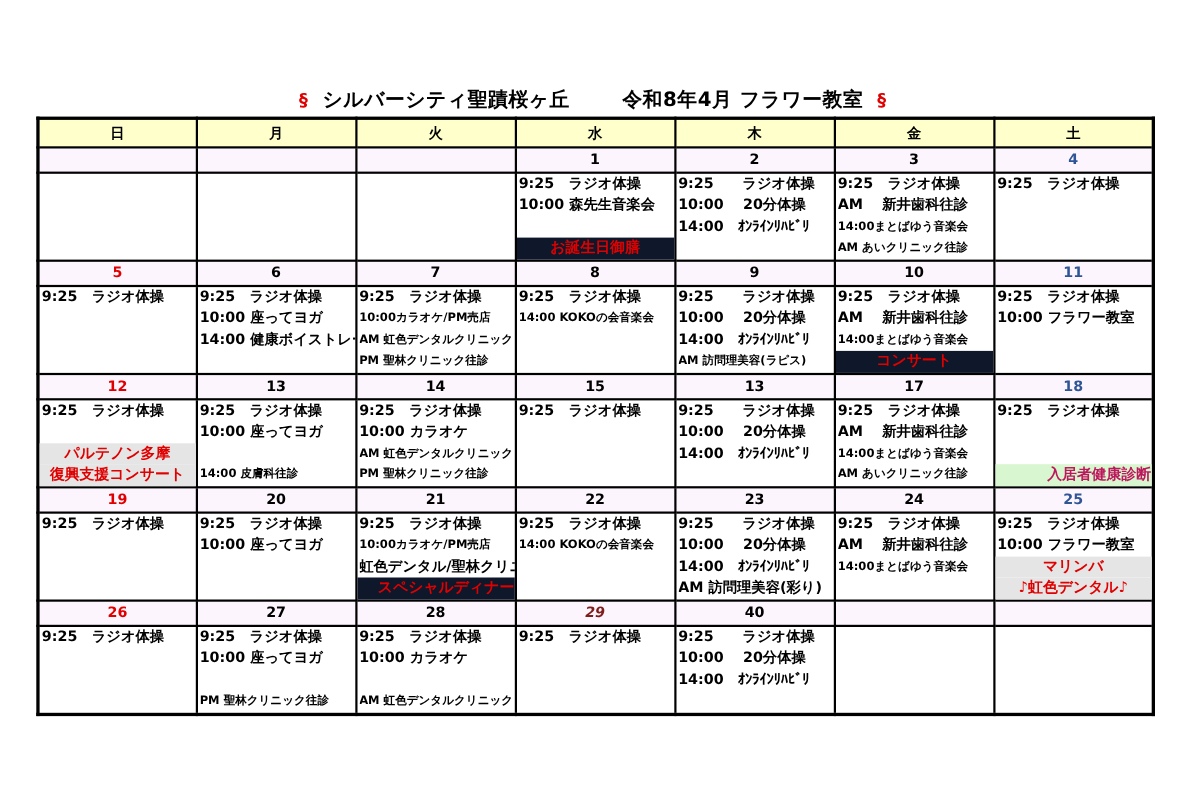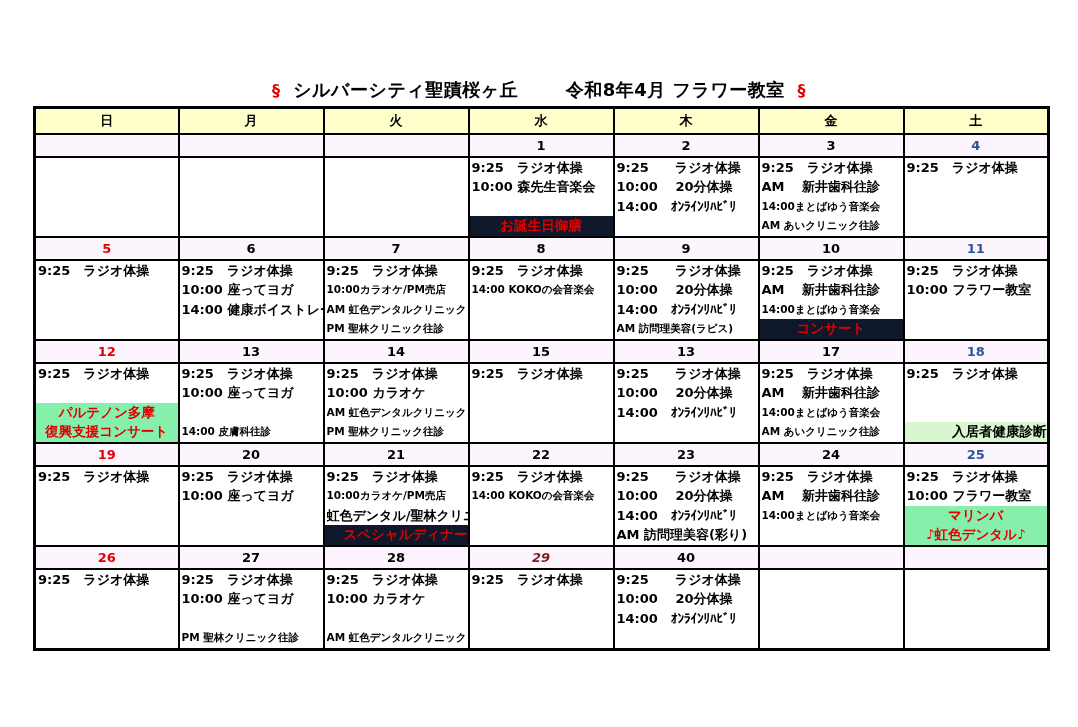--- a/index.html
+++ b/index.html
@@ -32,22 +32,22 @@
     height: 80px; vertical-align: top; padding: 0 0 0 2px; font-size: 13px; font-weight: bold;
     border-top: 1px solid #000;
     position: relative;
   }
   .ev { height: 19.5px; line-height: 19.5px; white-space: nowrap; overflow: hidden; }
   .ev.sm { font-size: 10.5px; }
   .ev.xs { font-size: 13px; }
   .ev.blank { }
   .ev.hl { margin-left: -2px; text-align: center; color: #e00000; font-size: 13.5px; }
   .ev.hl.yellow { background: #0f172a; }
-  .ev.hl.blue { background: #86efac; }
-  .ev.hl.green { background: #d8f7d0; color: #000000; padding-left: 47px; }
+  .ev.hl.blue { background: #e5e5e5; }
+  .ev.hl.green { background: #d8f7d0; color: #be185d; padding-left: 47px; }
   .ev.hl.left { text-align: right; padding-left: 2px; }
 </style>
 </head>
 <body>
 
 <div class="title">
   <span class="sect">§</span>
   <span>シルバーシティ聖蹟桜ヶ丘</span>
   <span class="gap"></span>
   <span>令和8年4月</span>

